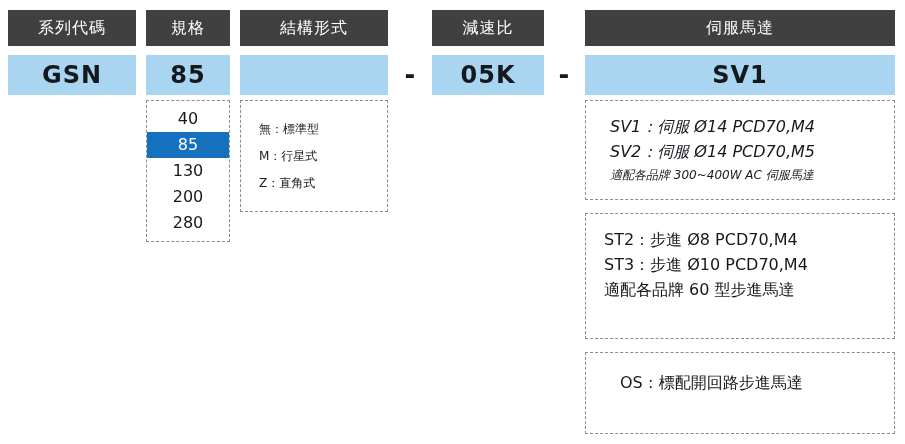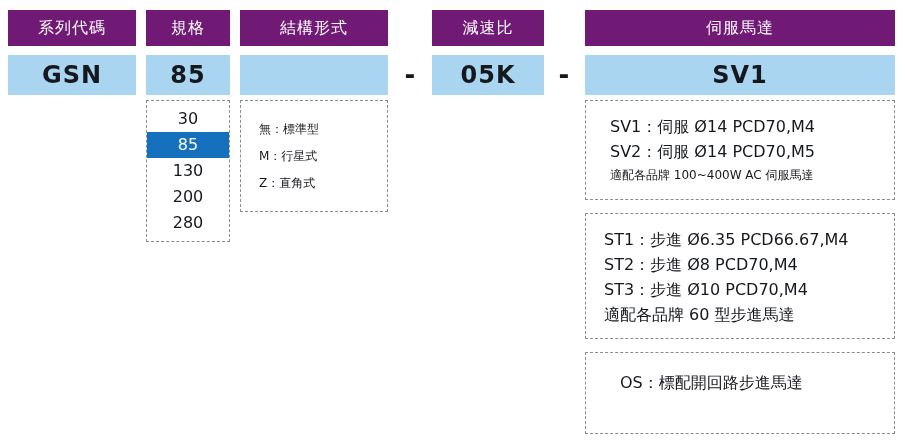--- a/index.html
+++ b/index.html
@@ -2,21 +2,21 @@
 <html><head>
 <meta charset="utf-8">
 <style>
   * { margin:0; padding:0; box-sizing:border-box; }
   html,body { background:#ffffff; }
   body { font-family:"DejaVu Sans","Liberation Sans",sans-serif; color:#15181d; }
   .canvas { position:relative; width:905px; height:444px; background:#ffffff; overflow:hidden; }
 
   .hdr {
     position:absolute; top:10px; height:36px;
-    background:#701a75; color:#ffffff;
+    background:#404040; color:#ffffff;
     display:flex; align-items:center; justify-content:center;
     font-size:16px; letter-spacing:1px;
   }
   .hdr-series    { left:8px;   width:128px; }
   .hdr-spec      { left:146px; width:84px; }
   .hdr-structure { left:240px; width:148px; }
   .hdr-ratio     { left:432px; width:112px; }
   .hdr-motor     { left:585px; width:310px; }
 
   .val {
@@ -48,21 +48,21 @@
   .spec-opt {
     height:26px; line-height:26px; text-align:center;
     font-size:16px; color:#15181d;
   }
   .spec-opt.selected { background:#1570BE; color:#ffffff; }
 
   .structure-opts { left:240px; top:100px; width:148px; height:112px; padding:15px 0 0 18px; }
   .structure-opt { font-size:12px; line-height:27px; color:#15181d; white-space:nowrap; }
 
   .motor-box { left:585px; width:310px; }
-  .motor-box-servo   { top:100px; height:100px; padding:13px 0 0 24px; }
+  .motor-box-servo   { top:100px; height:100px; padding:13px 0 0 24px;font-style:italic; }
   .motor-box-stepper { top:213px; height:126px; padding:13px 0 0 18px; }
   .motor-box-loop    { top:352px; height:82px;  padding:17px 0 0 34px; }
   .motor-line { font-size:16px; line-height:25px; color:#15181d; white-space:nowrap; }
   .motor-note { font-size:12px; line-height:22px; color:#15181d; white-space:nowrap; }
 </style>
 </head>
 <body>
 
 <div class="canvas">
 
@@ -74,41 +74,40 @@
 
   <div class="val val-series">GSN</div>
   <div class="val val-spec">85</div>
   <div class="val val-structure"></div>
   <div class="dash dash-1">-</div>
   <div class="val val-ratio">05K</div>
   <div class="dash dash-2">-</div>
   <div class="val val-motor">SV1</div>
 
   <div class="opts spec-opts">
-    <div class="spec-opt">30</div>
+    <div class="spec-opt">40</div>
     <div class="spec-opt selected">85</div>
     <div class="spec-opt">130</div>
     <div class="spec-opt">200</div>
     <div class="spec-opt">280</div>
   </div>
 
   <div class="opts structure-opts">
     <div class="structure-opt">無：標準型</div>
     <div class="structure-opt">M：行星式</div>
     <div class="structure-opt">Z：直角式</div>
   </div>
 
   <div class="opts motor-box motor-box-servo">
     <div class="motor-line">SV1：伺服 Ø14 PCD70,M4</div>
     <div class="motor-line">SV2：伺服 Ø14 PCD70,M5</div>
-    <div class="motor-note">適配各品牌 100~400W AC 伺服馬達</div>
+    <div class="motor-note">適配各品牌 300~400W AC 伺服馬達</div>
   </div>
 
   <div class="opts motor-box motor-box-stepper">
-    <div class="motor-line">ST1：步進 Ø6.35 PCD66.67,M4</div>
     <div class="motor-line">ST2：步進 Ø8 PCD70,M4</div>
     <div class="motor-line">ST3：步進 Ø10 PCD70,M4</div>
     <div class="motor-line">適配各品牌 60 型步進馬達</div>
   </div>
 
   <div class="opts motor-box motor-box-loop">
     <div class="motor-line">OS：標配開回路步進馬達</div>
   </div>
 
 </div>

